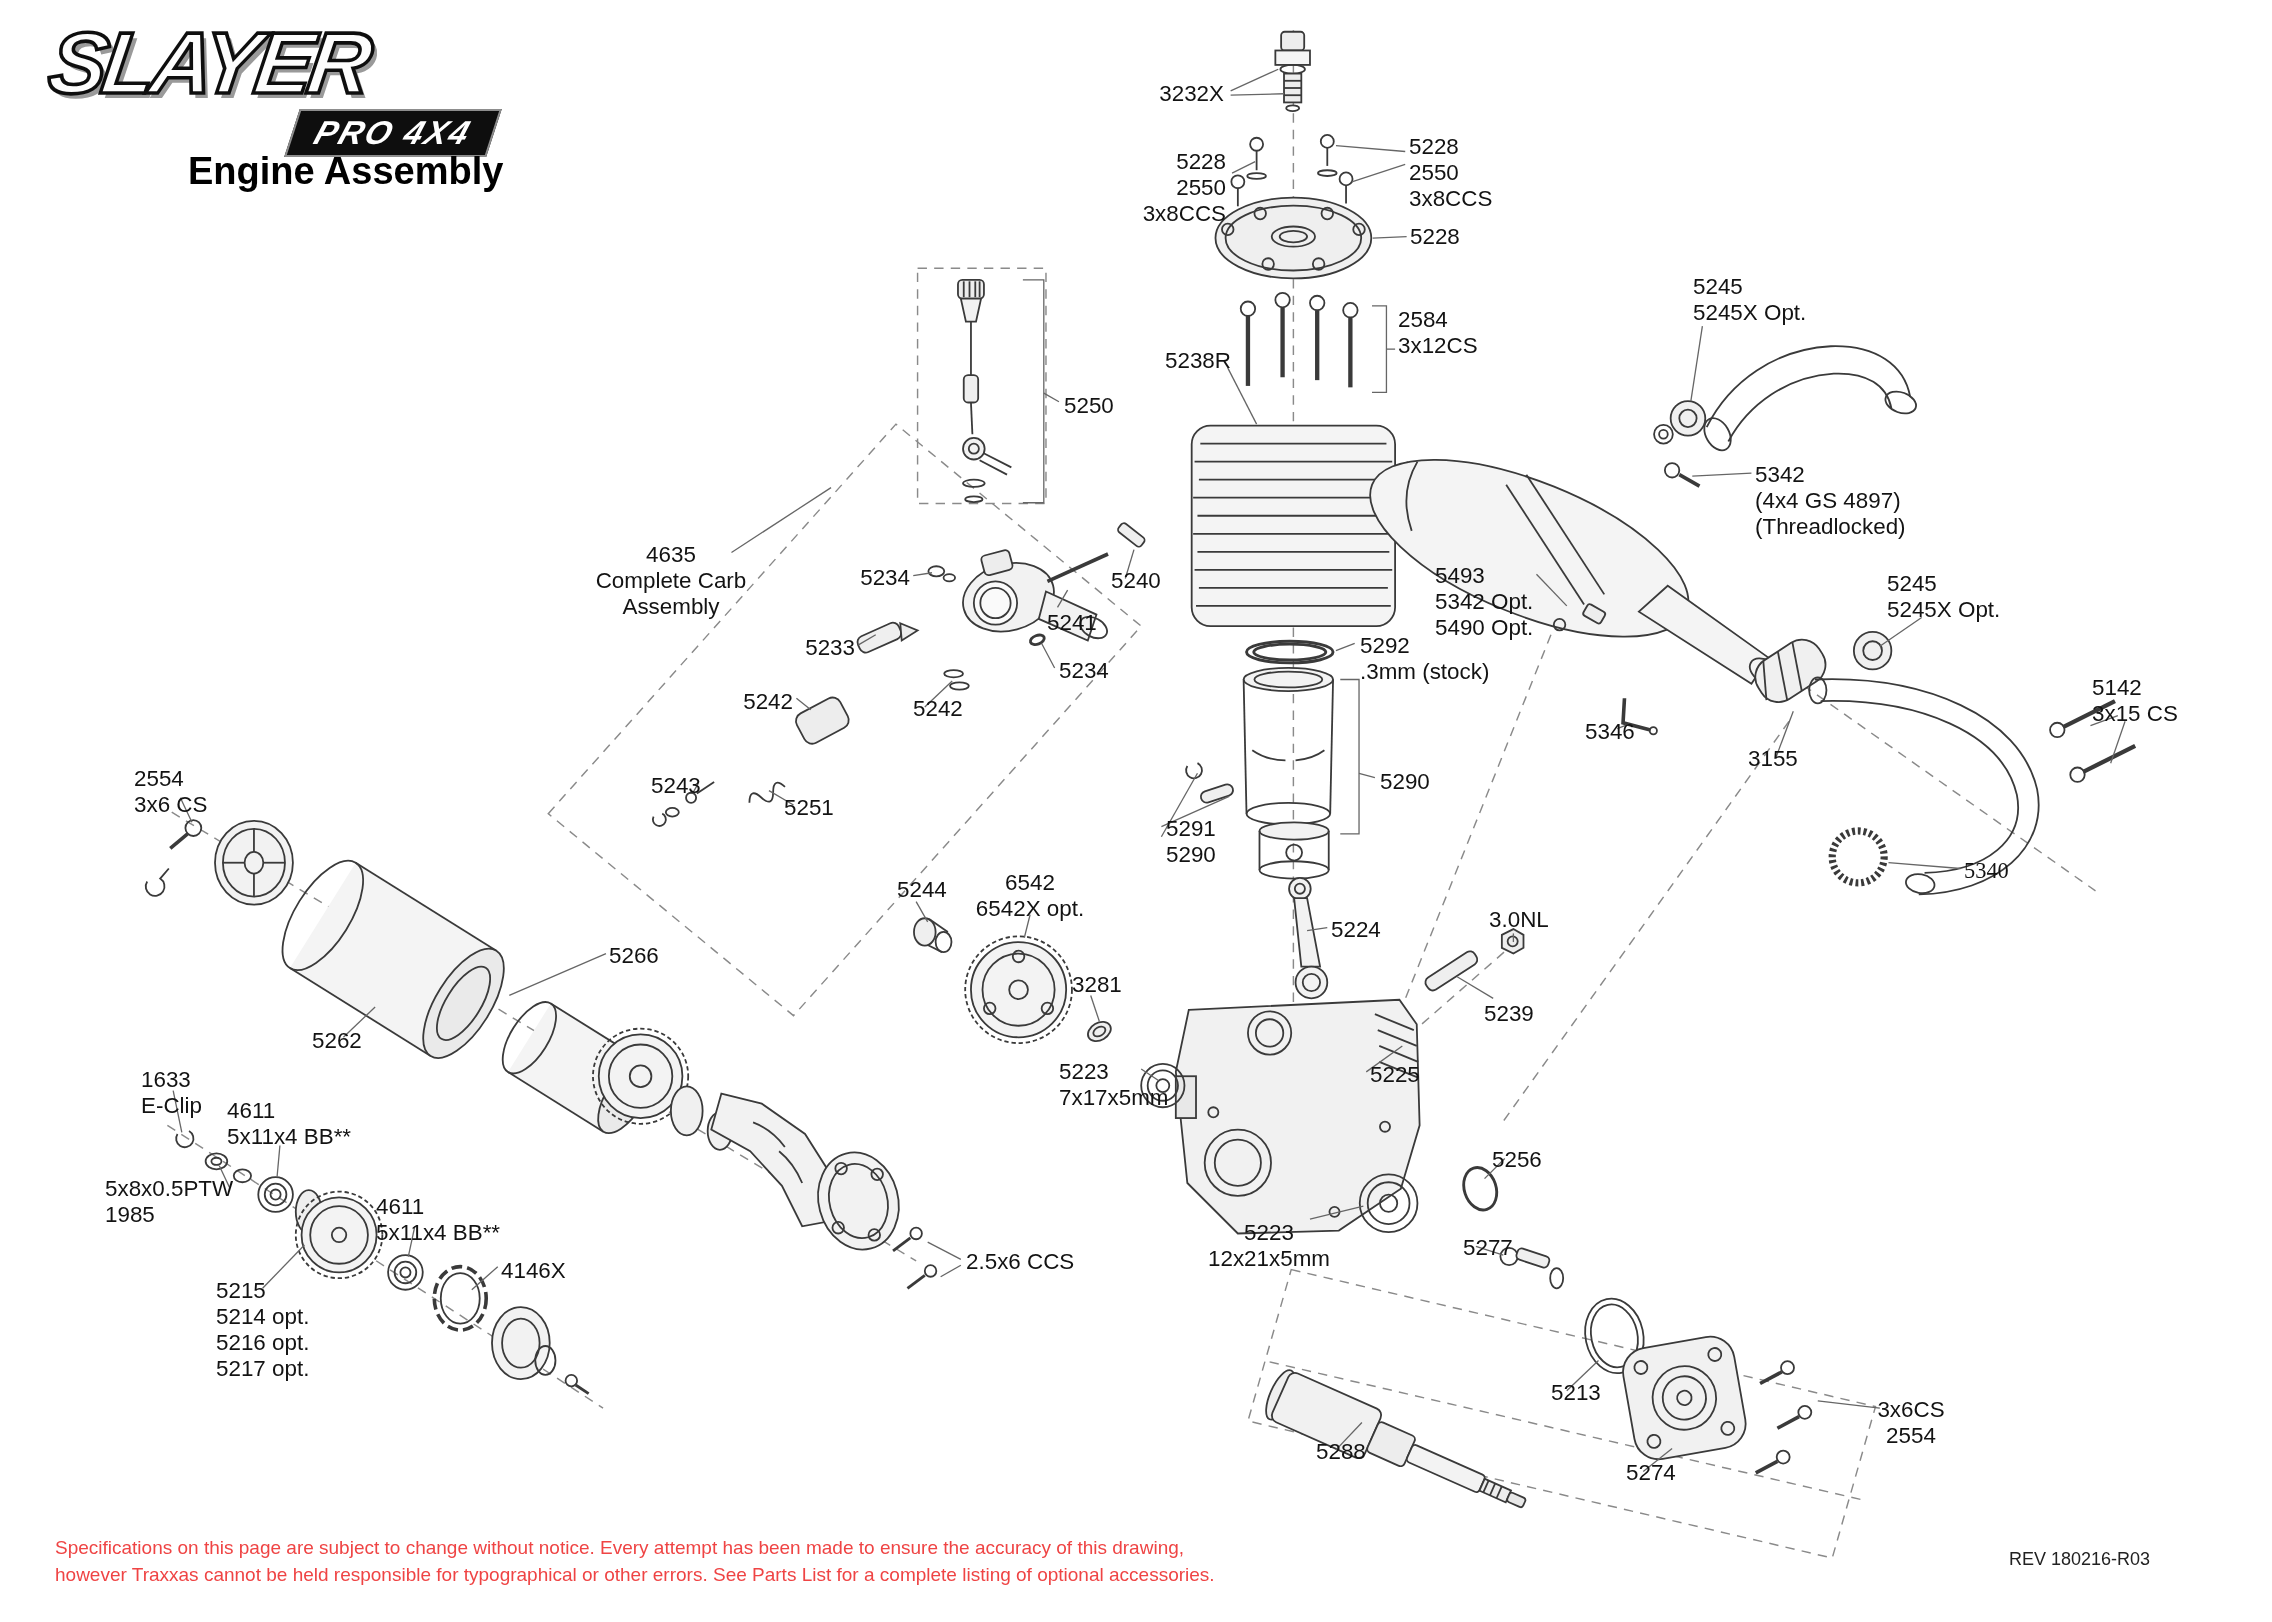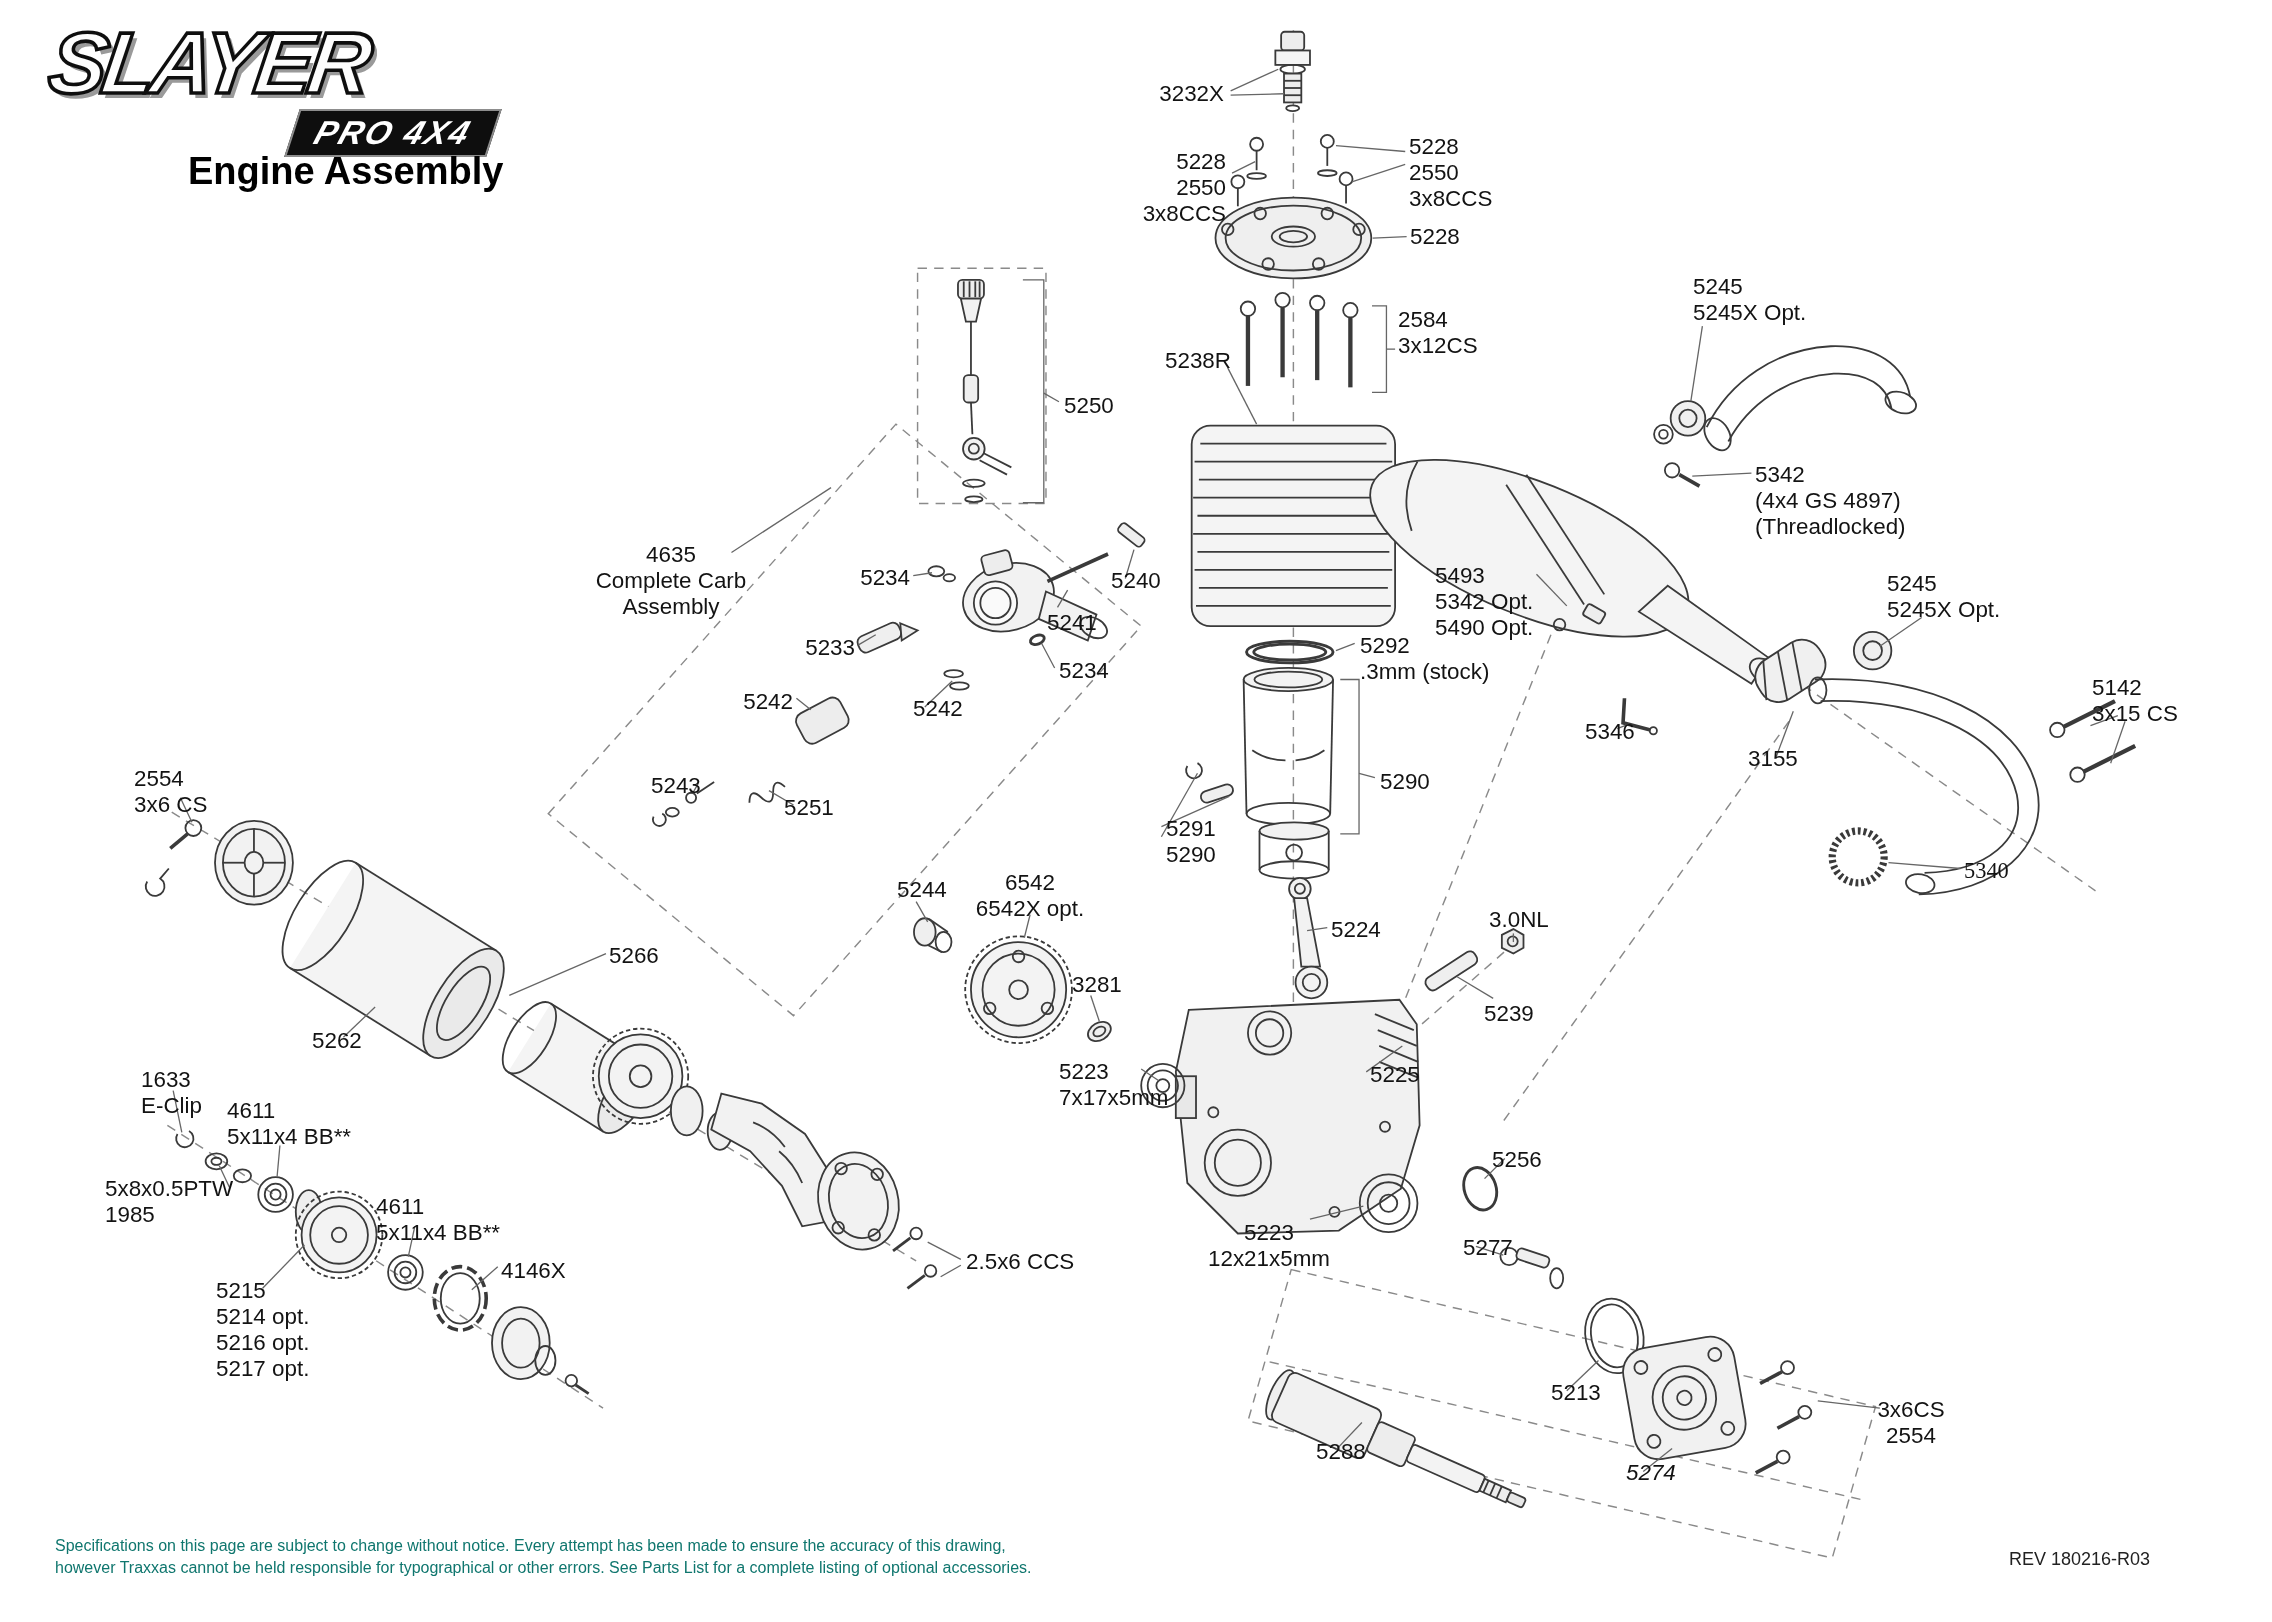--- a/index.html
+++ b/index.html
@@ -28,21 +28,21 @@
   .logo-pro {
     position:absolute; left:242px; top:87px; background:#0e0e0e; color:#fff;
     font-style:italic; font-weight:bold; font-size:33px; letter-spacing:2.2px;
     padding:2.9px 21.6px; transform:skewX(-18deg); border:2.2px solid #8d8d8d;
   }
   .page-title {
     position:absolute; left:188px; top:150px; font-size:38px; font-weight:bold; color:#000;
   }
 
   .footer {
-    position:absolute; left:55px; top:1535px; font-size:16px; color:#0f766e; line-height:1.4;
+    position:absolute; left:55px; top:1535px; font-size:19px; color:#ef4444; line-height:1.4;
   }
   .rev {
     position:absolute; right:123px; top:1549px; font-size:18px; color:#222;
   }
 </style>
 </head>
 <body>
 
 <div id="diagram">
 
@@ -657,21 +657,21 @@
       </div>
       <div class="part-label left" style="left: 1463px; top: 1235px;">
         <div>5277</div>
       </div>
       <div class="part-label left" style="left: 1316px; top: 1439px;">
         <div>5288</div>
       </div>
       <div class="part-label left" style="left: 1551px; top: 1380px;">
         <div>5213</div>
       </div>
-      <div class="part-label left" style="left: 1626px; top: 1460px; font-style: italic;">
+      <div class="part-label left" style="left: 1626px; top: 1460px;">
         <div>5274</div>
       </div>
       <div class="part-label center" style="left: 1911px; top: 1397px;">
         <div>3x6CS</div>
         <div>2554</div>
       </div>
     </div>
 
   <div class="logo">
     <div class="logo-slayer">SLAYER</div>

